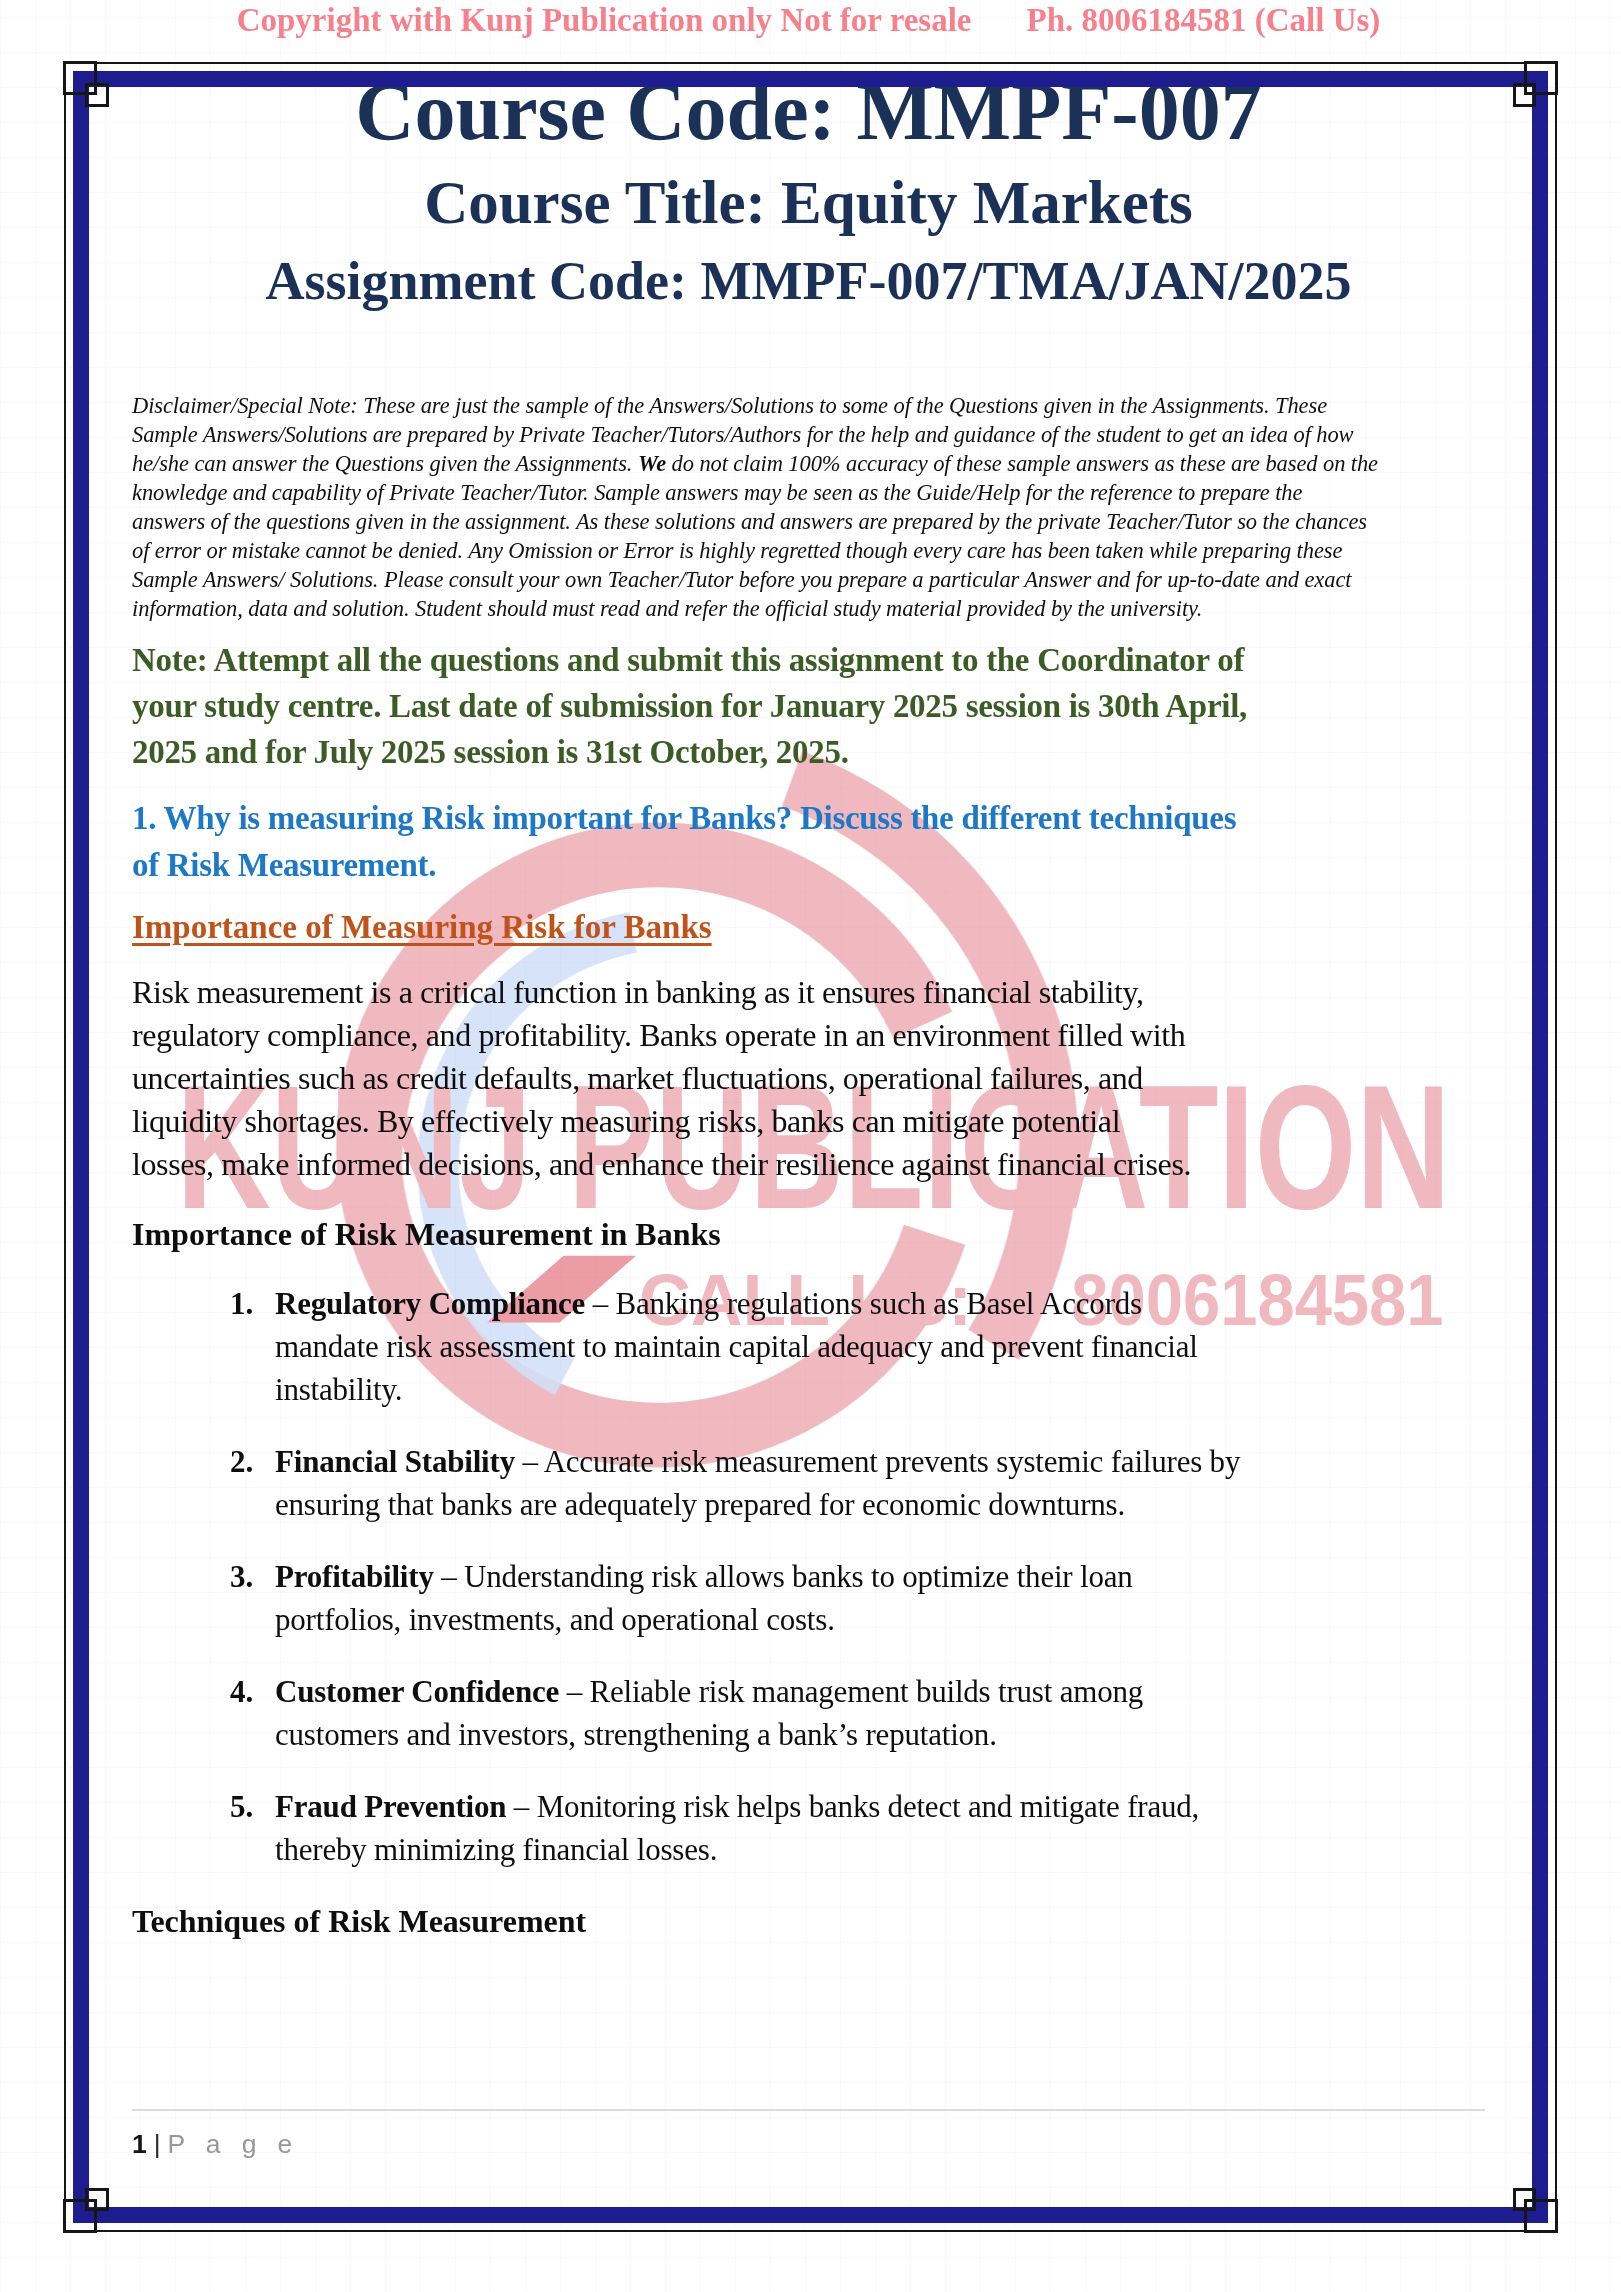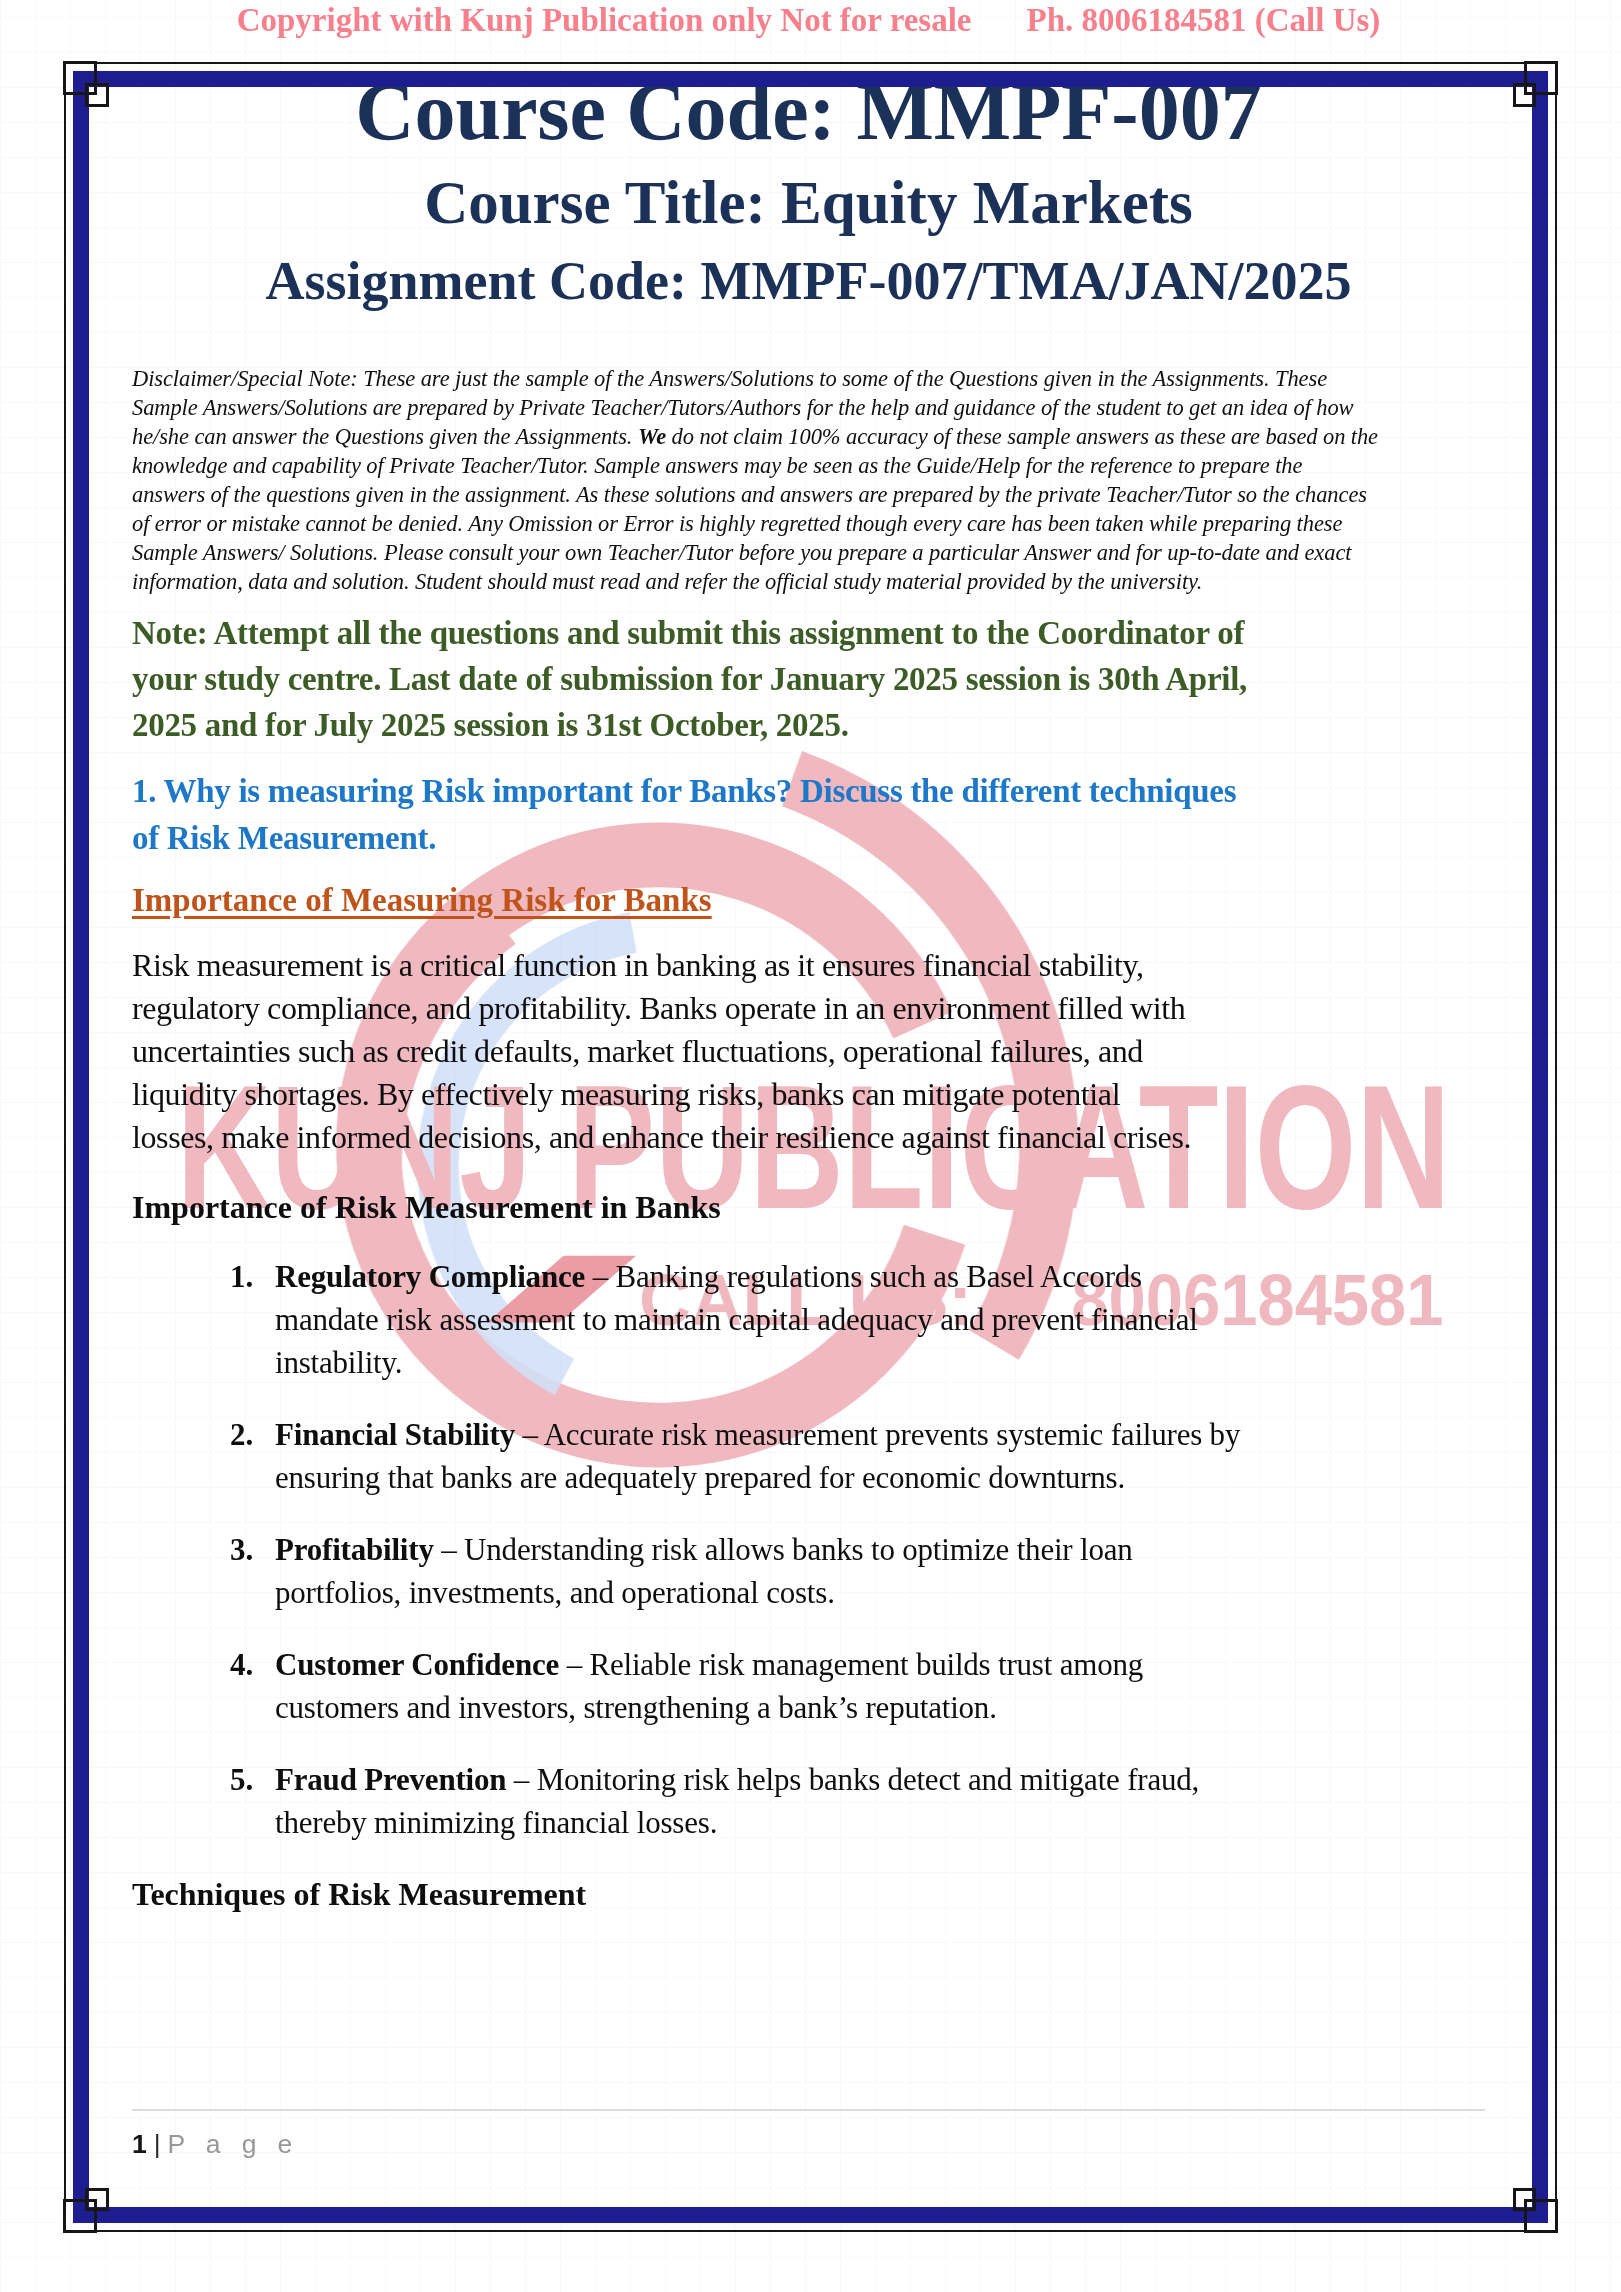--- a/index.html
+++ b/index.html
@@ -21,21 +21,21 @@
   .bl1{left:63px;bottom:60px}.bl2{left:85px;bottom:82px}
   .br1{right:63px;bottom:60px}.br2{right:85px;bottom:82px}
   
   .watermark{position:absolute;left:0;top:0;z-index:1;pointer-events:none;}
   
   .content{position:absolute;left:132px;right:136px;top:0;z-index:2;}
   .copyright{display:flex;justify-content:center;gap:55px;font-weight:bold;font-size:33px;line-height:40px;color:#f7808c;white-space:nowrap;}
   .t-code{margin-top:21.6px;text-align:center;font-weight:bold;font-size:82px;line-height:1.22;color:#1b3158;}
   .t-title{margin-top:4px;text-align:center;font-weight:bold;font-size:61px;line-height:1.2;color:#1b3158;}
   .t-assign{margin-top:9.8px;text-align:center;font-weight:bold;font-size:54px;line-height:1.2;color:#1b3158;}
-  .disclaimer{margin-top:51px;font-style:italic;font-size:22.5px;line-height:29px;letter-spacing:-0.1px;white-space:pre-line;color:#101010;}
+  .disclaimer{margin-top:78px;font-style:italic;font-size:22.5px;line-height:29px;letter-spacing:-0.1px;white-space:pre-line;color:#101010;}
   .disclaimer b{font-weight:bold;}
   .note{margin-top:14px;font-weight:bold;font-size:33px;line-height:46px;letter-spacing:-0.3px;color:#3c5c25;white-space:pre-line;}
   .question{margin-top:19.6px;font-weight:bold;font-size:33px;line-height:47px;letter-spacing:-0.3px;color:#1e78c8;white-space:pre-line;}
   .orange-heading{margin-top:17.6px;font-weight:bold;font-size:33px;line-height:41px;color:#c0531a;text-decoration:underline;text-decoration-thickness:2.9px;text-underline-offset:4.9px;}
   .intro{margin-top:23.5px;font-size:32px;line-height:43px;letter-spacing:-0.4px;white-space:pre-line;}
   .black-heading{margin-top:27.4px;font-weight:bold;font-size:32px;line-height:43px;}
   .list{margin-top:25.5px;}
   .list-item{display:flex;margin:0 0 29px 98px;}
   .num{font-weight:bold;font-size:31px;line-height:43px;width:45px;flex:none;}
   .item-text{font-size:31px;line-height:43px;letter-spacing:-0.2px;white-space:pre-line;width:1117px;}

